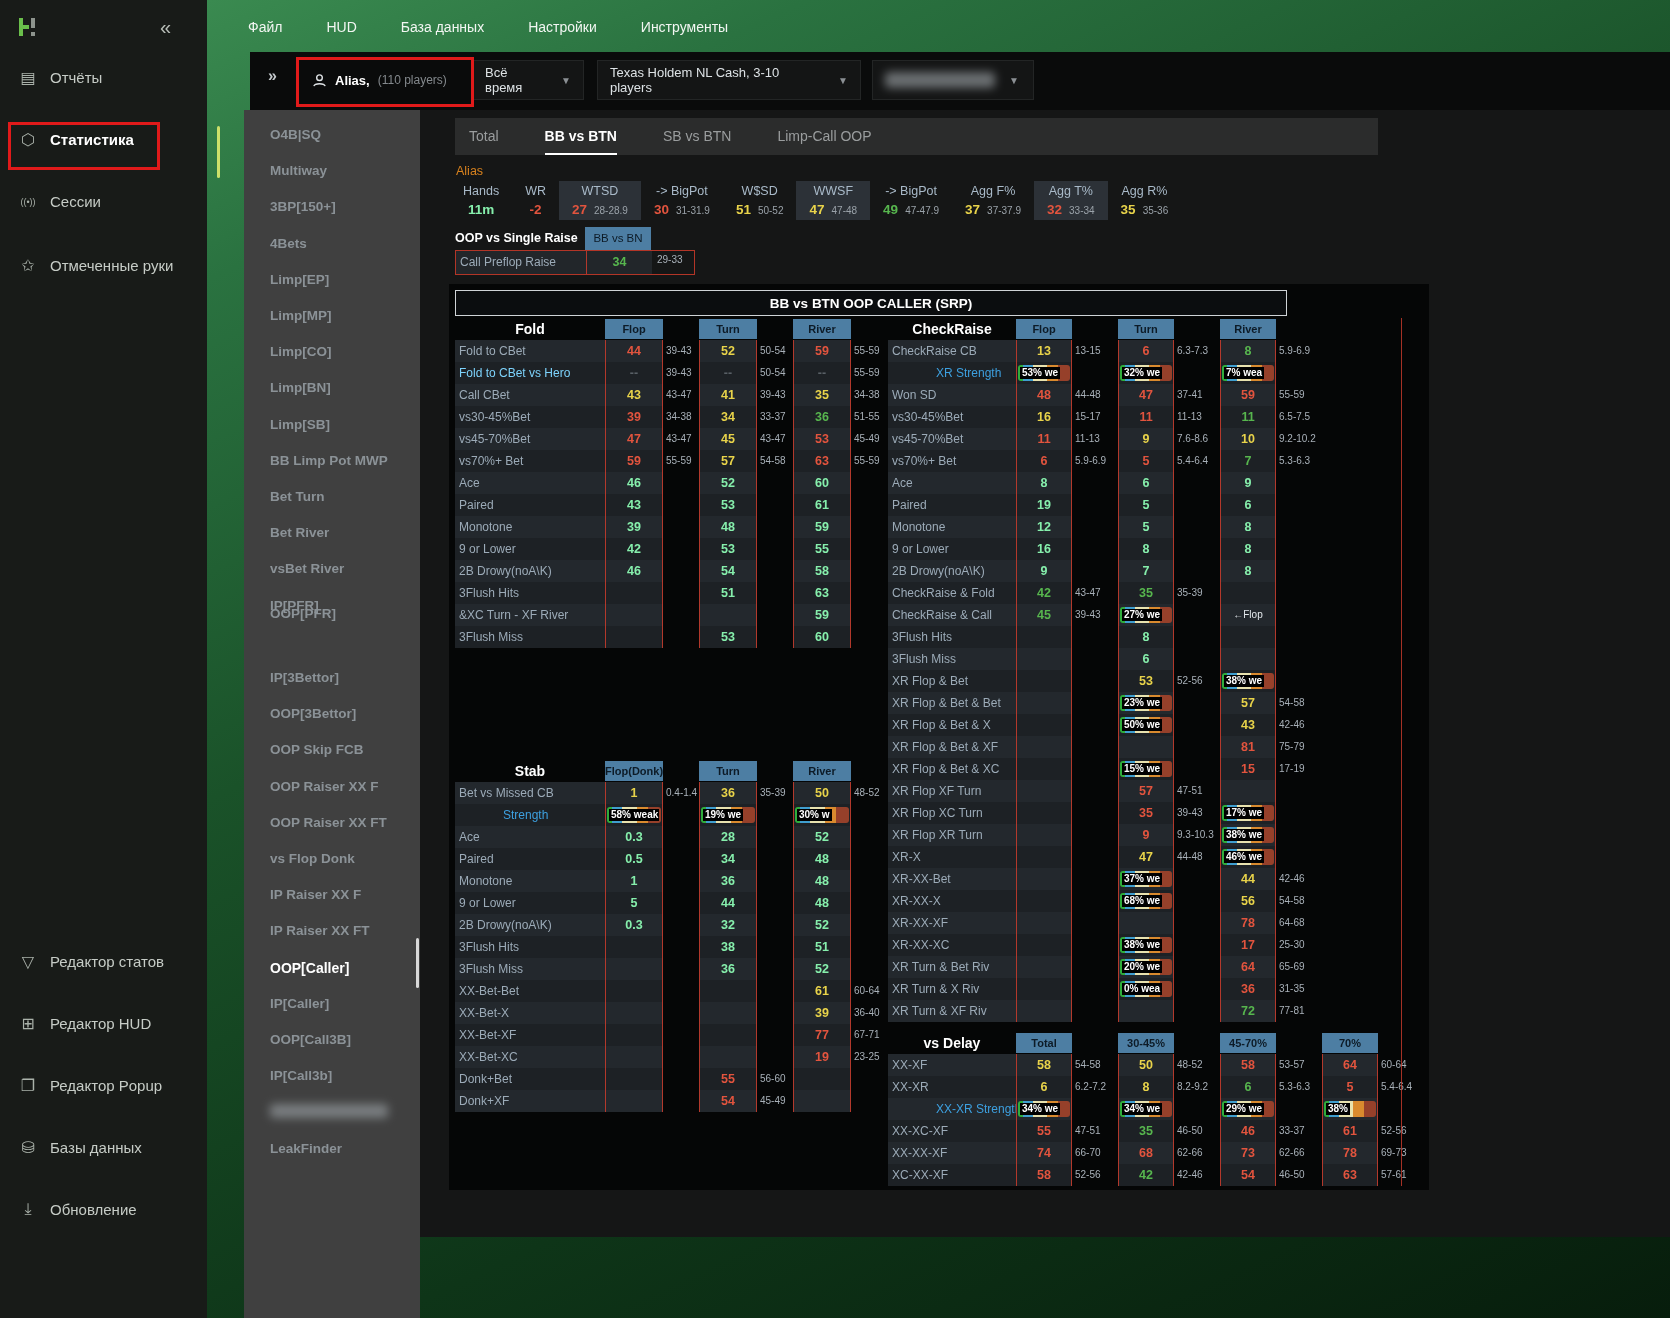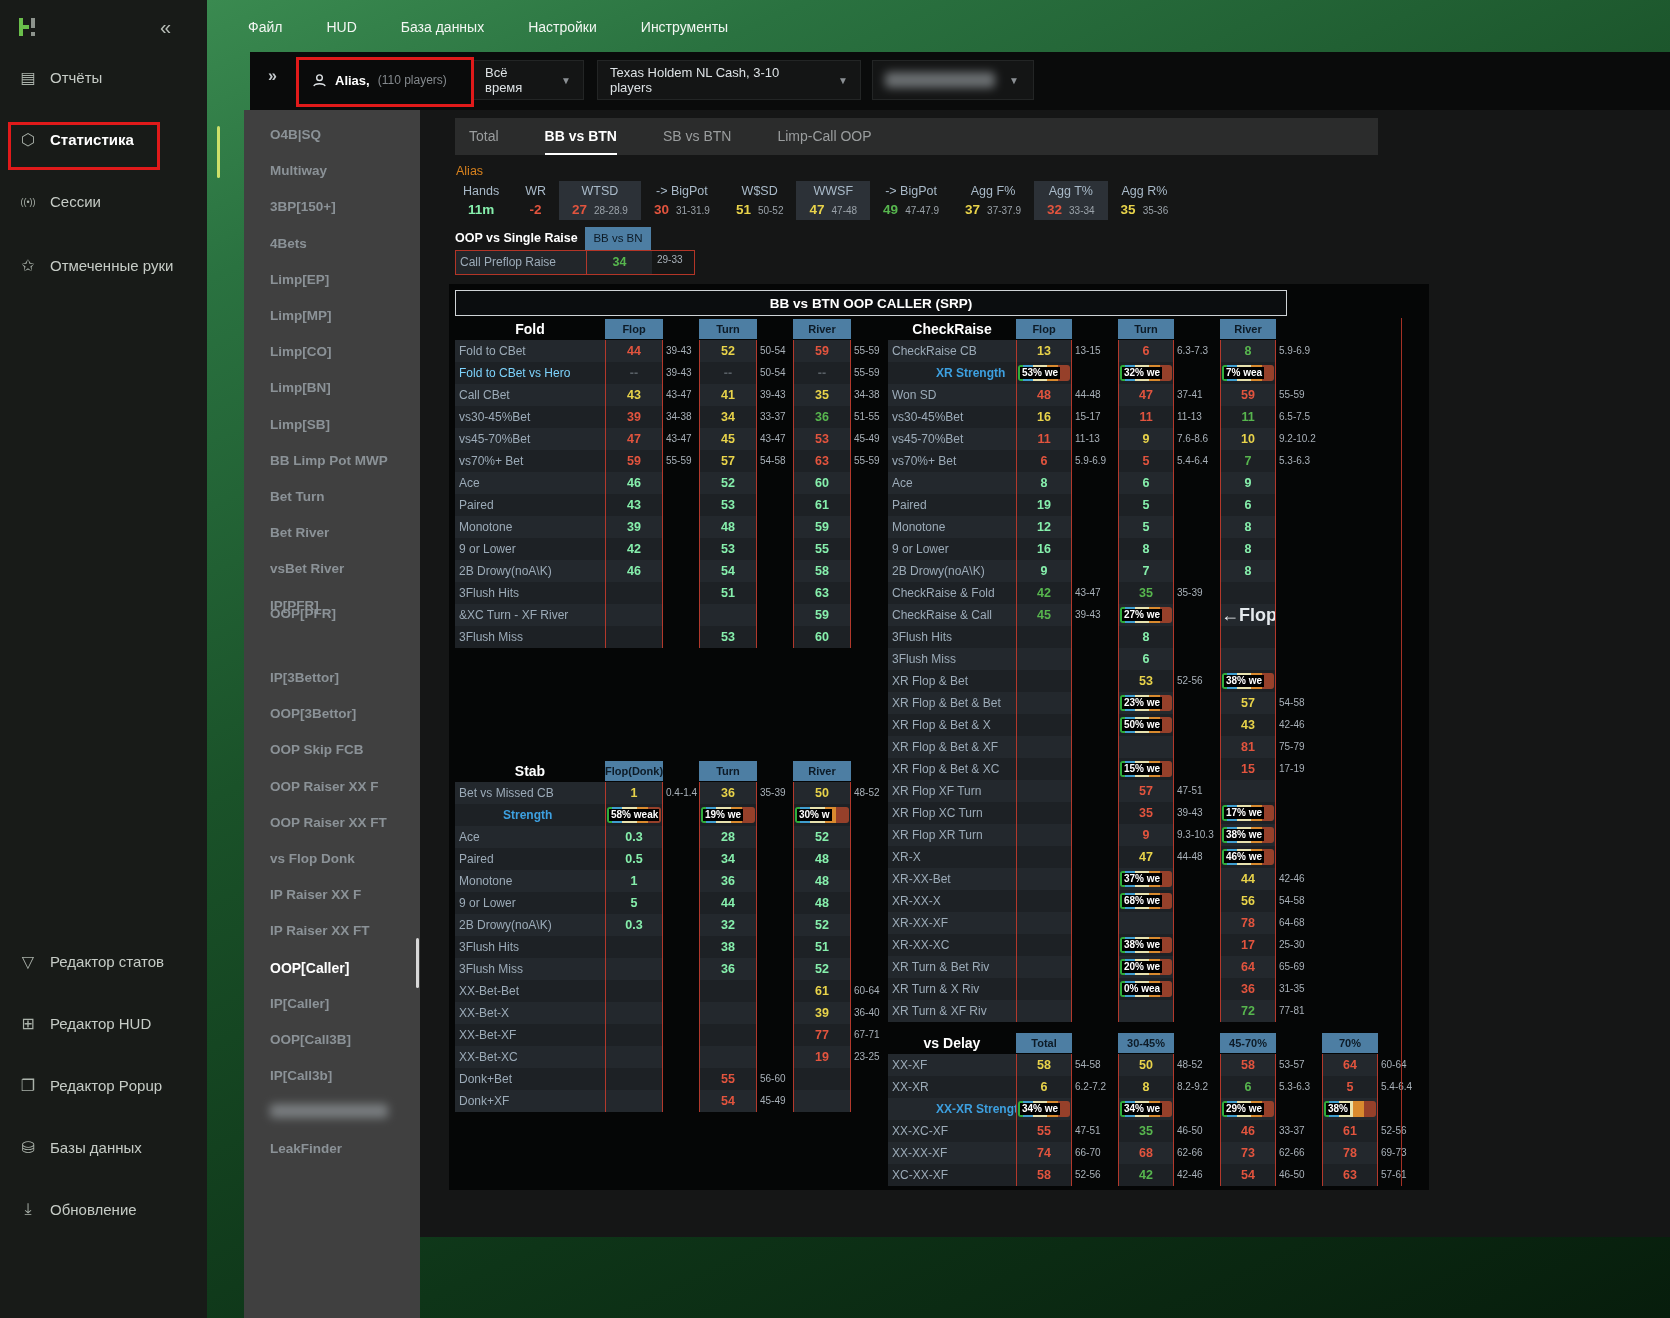--- a/index.html
+++ b/index.html
@@ -80,31 +80,31 @@
   #group-left{left:455px;}
   #group-right{left:888px;}
   .sec{display:grid;}
   #group-left .sec{grid-template-columns:150px 58px 36px 58px 36px 58px 36px;}
   #group-right .sec{grid-template-columns:128px 56px 46px 56px 46px 56px 46px 56px 46px;}
   .sec > div{height:22px;line-height:22px;box-sizing:border-box;overflow:hidden;}
   .h-name{color:#fff;font-weight:700;font-size:14px;text-align:center;background:transparent;}
   .h-street{background:#4d7ea3;color:#0d1b27;font-size:11px;font-weight:600;text-align:center;margin:1px 0;height:20px!important;line-height:20px!important;}
   .c-lbl{color:#9cabb8;font-size:12px;padding-left:4px;white-space:nowrap;}
   .c-lbl.lg{color:#7dd3fc;}
-  .c-lbl.lb{color:#3da0e0;font-weight:700;padding-left:48px;}
+  .c-lbl.lb{color:#3da0e0;font-weight:400;padding-left:48px;}
   .c-val{text-align:center;font-weight:700;font-size:12.5px;border-left:1px solid rgba(205,60,45,.85);border-right:1px solid rgba(205,60,45,.85);}
   .c-rng{font-size:10px;color:#a9b1b9;padding-left:3px;}
   .c-void{background:transparent;}
   .bg0{background:#23282d;}
   .bg1{background:#1d2125;}
   .v-red{color:#e2543e;}.v-yellow{color:#e8d34a;}.v-green{color:#57b64e;}.v-white{color:#86efac;}.v-dim{color:#596066;}
   .sbar{height:16px;margin:3px 1px 0 1px;border-radius:3px;display:flex;align-items:center;padding:2px;box-sizing:border-box;
     background:linear-gradient(90deg,#2fae3c 0 9%,#3f9ecf 9% 28%,#e8e2ae 28% 56%,#d98a2e 56% 76%,#96402a 76% 100%);}
   .sbar span{background:#000;color:#fff;font-size:10px;font-weight:700;line-height:12px;height:12px;padding:0 2px;white-space:nowrap;overflow:hidden;max-width:100%;}
-  .c-text{color:#e4e9ed;font-weight:700;font-size:18px;text-align:center;}
+  .c-text{color:#e4e9ed;font-weight:400;font-size:10px;text-align:center;}
 </style>
 </head>
 <body>
 
 <div class="abs" id="greenbg"></div>
 <div class="abs" id="accent-line"></div>
 
 <div class="abs" id="menubar">
     <div class="menu-item">Файл</div>
     <div class="menu-item">HUD</div>

